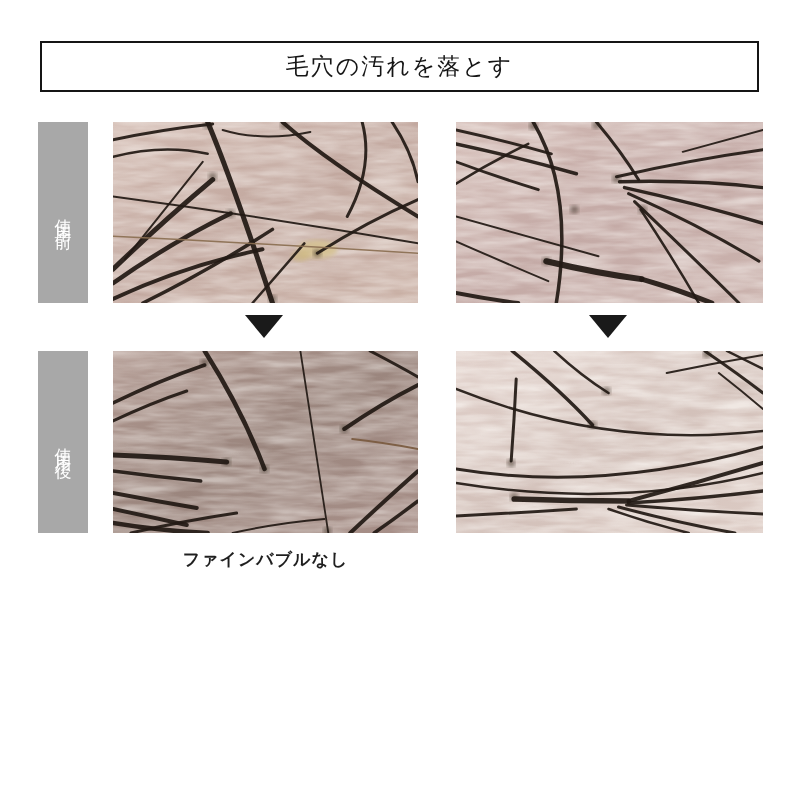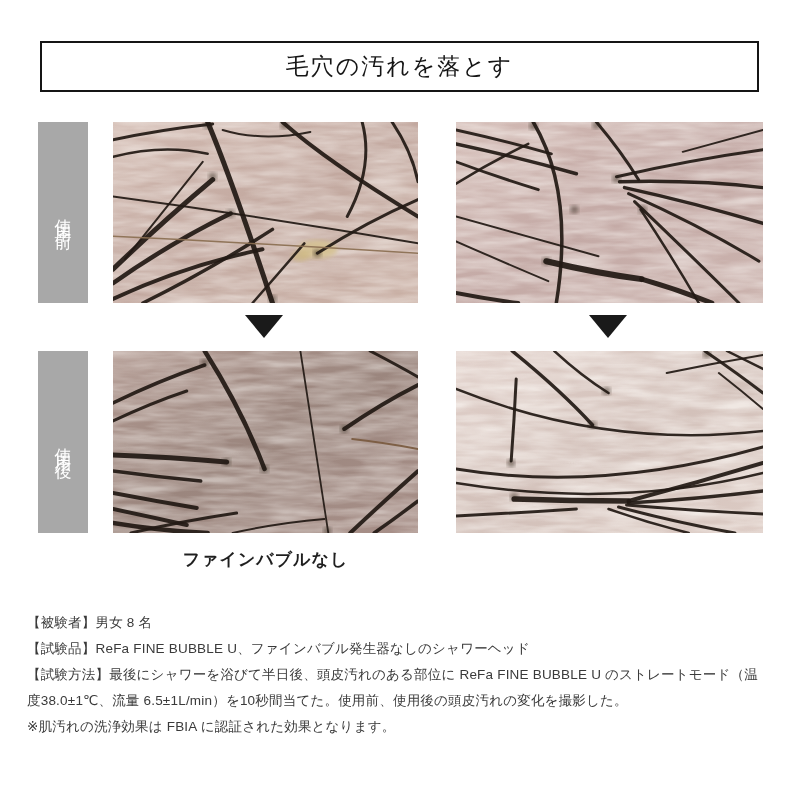--- a/index.html
+++ b/index.html
@@ -229,20 +229,14 @@
       <path d="M152 158 Q192 172 232 182" stroke="#221a14" stroke-width="2.5" fill="none" stroke-linecap="round" opacity="0.93"></path>
       <path d="M0 165 Q60 162 120 158" stroke="#221a14" stroke-width="3" fill="none" stroke-linecap="round" opacity="0.93"></path>
       <path d="M248 0 Q280 22 306 42" stroke="#221a14" stroke-width="3" fill="none" stroke-linecap="round" opacity="0.93"></path>
       <path d="M270 0 Q290 10 306 18" stroke="#221a14" stroke-width="2.5" fill="none" stroke-linecap="round" opacity="0.93"></path>
       <path d="M210 22 Q258 12 306 4" stroke="#221a14" stroke-width="2" fill="none" stroke-linecap="round" opacity="0.93"></path>
       <path d="M306 58 Q285 40 262 22" stroke="#221a14" stroke-width="2" fill="none" stroke-linecap="round" opacity="0.93"></path>
     </svg>
 
   <div class="caption cap-l">ファインバブルなし</div>
 
-  <div class="footnotes">
-    <p>【被験者】男女 8 名</p>
-    <p>【試験品】ReFa FINE BUBBLE U、ファインバブル発生器なしのシャワーヘッド</p>
-    <p>【試験方法】最後にシャワーを浴びて半日後、頭皮汚れのある部位に ReFa FINE BUBBLE U のストレートモード（温度38.0±1℃、流量 6.5±1L/min）を10秒間当てた。使用前、使用後の頭皮汚れの変化を撮影した。</p>
-    <p>※肌汚れの洗浄効果は FBIA に認証された効果となります。</p>
-  </div>
 
 </div>
 
 </body></html>

